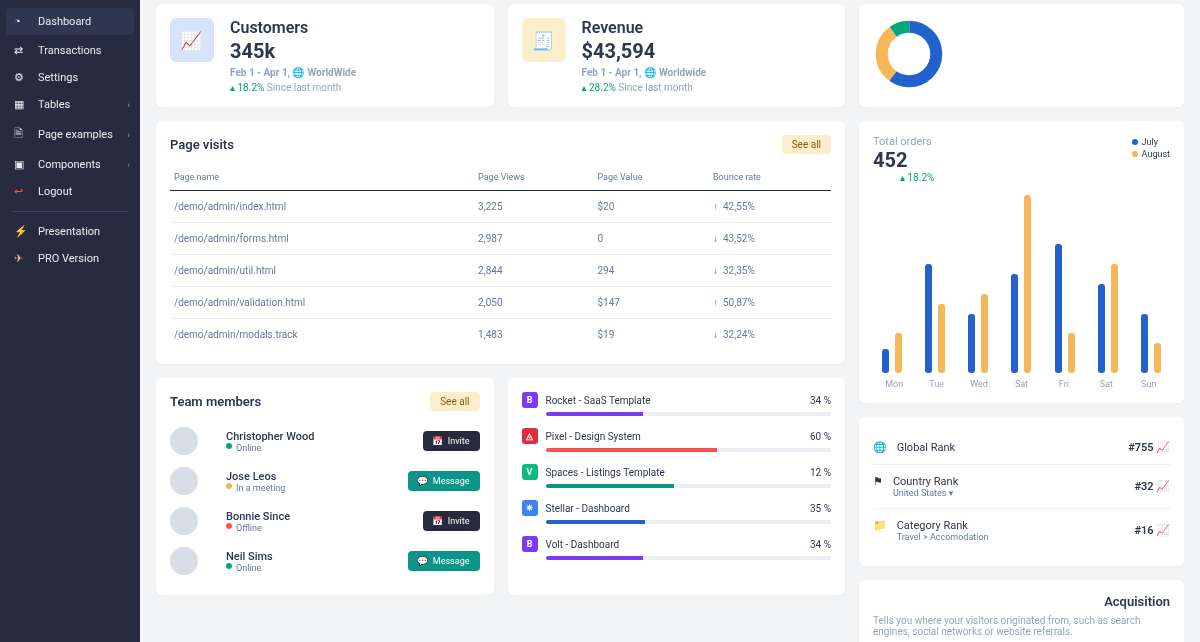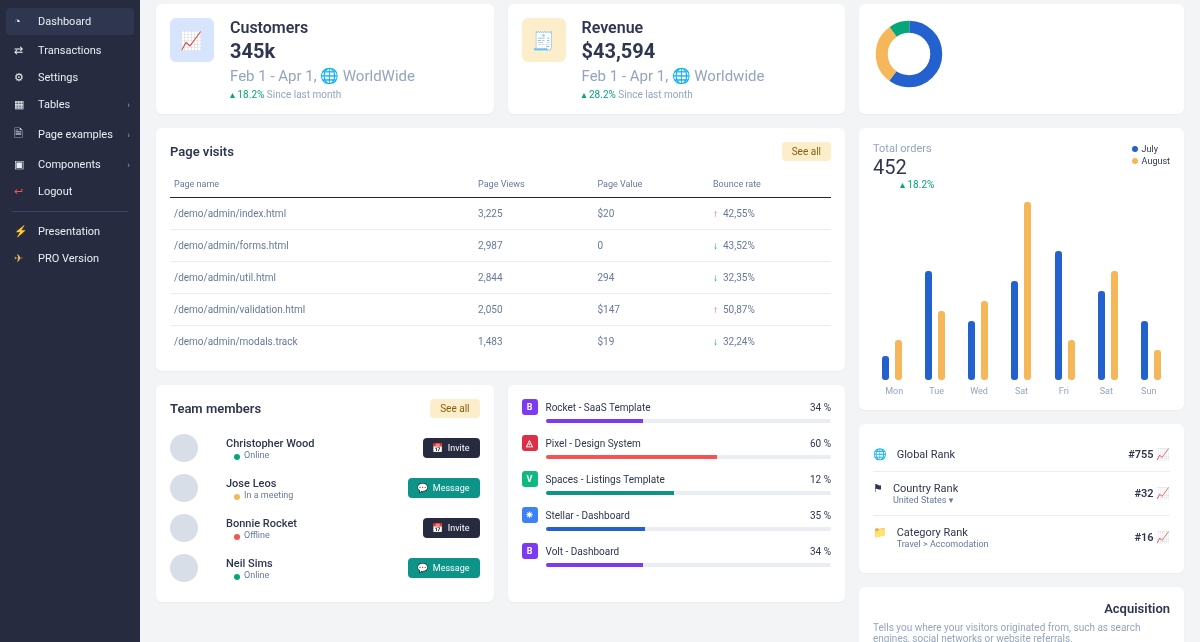--- a/index.html
+++ b/index.html
@@ -12,59 +12,59 @@
 .sidebar-icon{ width:14px; display:inline-block; font-size:11px;}
 .main{ flex:1; padding:4px 16px 16px; overflow:auto; height:100vh;}
 .row{ display:flex; gap:14px; margin-bottom:14px;}
 .card{ background:#fff; border-radius:6px; padding:14px; box-shadow:0 1px 2px rgba(0,0,0,0.04);}
 .stat-card{ flex:1; display:flex; gap:16px; align-items:flex-start;}
 .stat-icon{ width:44px; height:44px; border-radius:6px; display:flex; align-items:center; justify-content:center; font-size:18px;}
 .stat-icon.blue{ background:#d6e4fe; color:#2361ce;}
 .stat-icon.yellow{ background:#fdeecb; color:#f0bc74;}
 .stat-title{ font-size:16px; font-weight:600; margin-bottom:2px;}
 .stat-value{ font-size:20px; font-weight:700; margin-bottom:4px;}
-.stat-meta{ font-size:15px; color:#93a5be;}
+.stat-meta{ font-size:10px; color:#93a5be;font-weight:bold;}
 .stat-delta{ font-size:10px; color:#05a677; margin-top:4px;}
 .traffic-card{ width:325px; display:flex; gap:16px;}
 .donut{ width:72px; height:72px;}
 .traffic-legend{ font-size:11px; }
 .traffic-legend .tl{ margin:4px 0; display:flex; gap:6px; align-items:center;}
 .traffic-title{ font-size:12px; font-weight:600; margin-bottom:6px;}
 .col-right{ width:325px; flex-shrink:0; display:flex; flex-direction:column; gap:14px;}
 .col-left{ flex:1; display:flex; flex-direction:column; gap:14px;}
 .section-title{ font-size:13px; font-weight:600;text-align:right;}
 .header-row{ display:flex; justify-content:space-between; align-items:center; margin-bottom:10px;}
 .btn-seeall{ background:#fdeecb; color:#885d0a; font-size:10px; padding:4px 10px; border-radius:4px; cursor:pointer;}
 .table{ width:100%; border-collapse:collapse; font-size:10px;}
 .table th{ text-align:left; font-weight:400; color:#66799e; padding:8px 4px; border-bottom:1px solid #1f2937; font-size:9px;}
 .table td{ padding:10px 4px; border-top:1px solid #eaedf2; color:#66799e;}
 .arrow-up{ color:#fa5252;}
 .arrow-down{ color:#05a677;}
 .team-card{ flex:1;}
 .team-row{ display:flex; align-items:center; gap:28px; padding:6px 0;}
 .avatar{ width:28px; height:28px; border-radius:50%; background:#d8dee7;}
 .team-name{ font-size:11px; font-weight:500;}
-.team-status{ font-size:9px; color:#66799e; display:flex; align-items:flex-end; gap:4px;margin-left:8px;}
+.team-status{ font-size:9px; color:#66799e; display:flex; align-items:flex-start; gap:4px;}
 .dot{ width:6px; height:6px; border-radius:50%; display:inline-block;}
 .dot.green{ background:#05a677;}
 .dot.yellow{ background:#f5b759;}
 .dot.red{ background:#fa5252;}
 .btn-sm{ font-size:9px; padding:5px 10px; border-radius:4px; color:#fff; cursor:pointer; display:flex; align-items:center; gap:4px;}
 .btn-blue{ background:#262b40;}
 .btn-teal{ background:#0d9488;}
 .progress-card{ flex:1;}
 .progress-item{ margin-bottom:12px;}
 .progress-head{ display:flex; justify-content:space-between; font-size:10px; margin-bottom:4px; align-items:center;}
 .progress-head .pname{ display:flex; align-items:center; gap:8px;}
 .picon{ width:16px; height:16px; border-radius:3px; display:inline-flex; align-items:center; justify-content:center; font-size:9px; color:#fff; font-weight:700;}
 .pbar{ height:4px; background:#eaedf2; border-radius:2px; overflow:hidden; margin-left:24px;}
 .pbar>div{ height:100%;}
 .orders-card{}
 .orders-head{ display:flex; justify-content:space-between; font-size:11px;}
-.orders-val{ font-size:20px; font-weight:400;}
+.orders-val{ font-size:20px; font-weight:700;}
 .orders-delta{ font-size:10px; color:#05a677;margin-left:27px;}
 .legend{ font-size:9px; }
 .legend div{ display:flex; align-items:center; gap:4px; margin:2px 0;}
 .chart{ height:190px; display:flex; align-items:flex-end; gap:10px; padding:12px 2px 0;}
 .chart-col{ flex:1; display:flex; align-items:flex-end; justify-content:center; gap:6px; height:100%;}
 .chart-col>span:first-child{ background:#2361ce; width:7px; border-radius:3px;}
 .chart-col>span:last-child{ background:#f5b759; width:7px; border-radius:3px;}
 .chart-labels{ display:flex; font-size:9px; color:#93a5be; margin-top:6px;}
 .chart-labels div{ flex:1; text-align:center;}
 .rank-card{ font-size:11px;}
@@ -226,21 +226,21 @@
     <div class="avatar"></div>
     <div style="flex:1">
       <div class="team-name">Jose Leos</div>
       <div class="team-status"><span class="dot yellow"></span>In a meeting</div>
     </div>
     <div class="btn-sm btn-teal"><span>💬</span>Message</div>
   </div>
               <div class="team-row">
     <div class="avatar"></div>
     <div style="flex:1">
-      <div class="team-name">Bonnie Rocket</div>
+      <div class="team-name">Bonnie Since</div>
       <div class="team-status"><span class="dot red"></span>Offline</div>
     </div>
     <div class="btn-sm btn-blue"><span>📅</span>Invite</div>
   </div>
               <div class="team-row">
     <div class="avatar"></div>
     <div style="flex:1">
       <div class="team-name">Neil Sims</div>
       <div class="team-status"><span class="dot green"></span>Online</div>
     </div>

